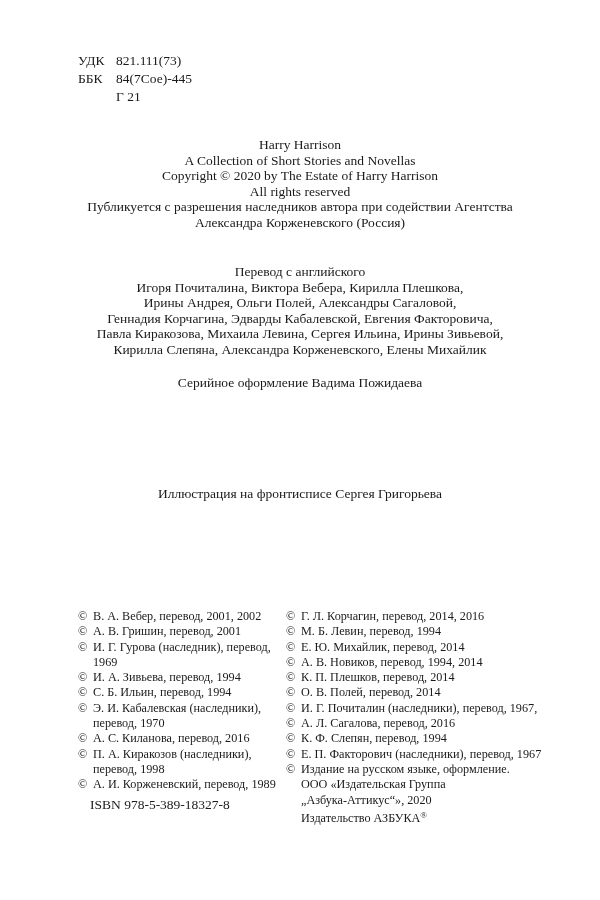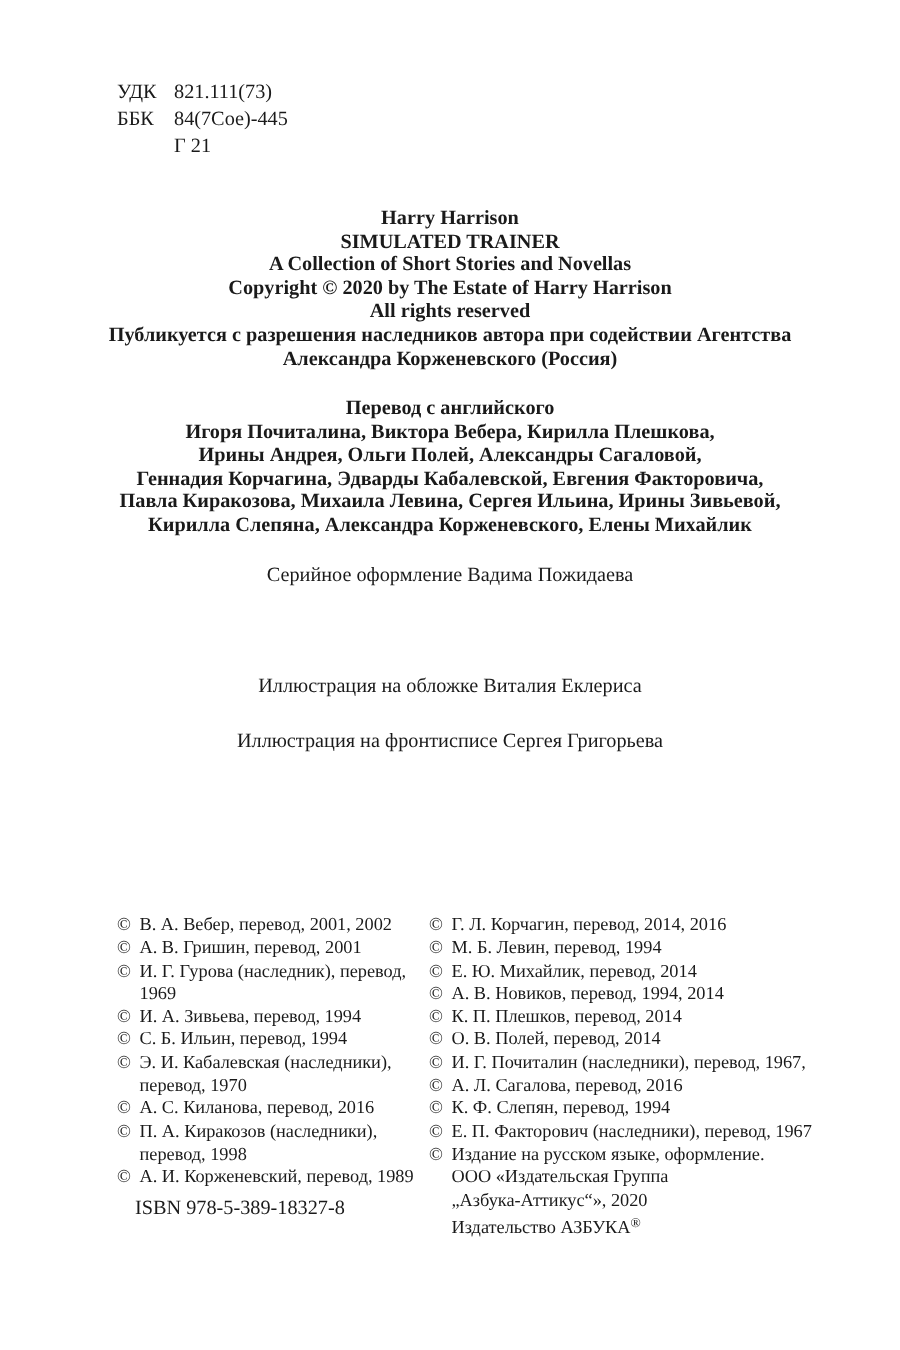--- a/index.html
+++ b/index.html
@@ -9,21 +9,21 @@
       position: relative; overflow: hidden;
     }
     .page { position: absolute; left: 0; top: 0; width: 600px; height: 900px; }
 
     .classif { position: absolute; left: 78px; top: 52px; font-size: 13.5px; line-height: 18px; }
     .classif .row { display: flex; white-space: nowrap; }
     .classif .key { width: 38px; }
     .classif .val { }
     .classif .row.indent { padding-left: 38px; }
 
-    .center-block { position: absolute; left: 60px; width: 480px; text-align: center; font-size: 13.5px; line-height: 15.6px; font-weight: bold; }
+    .center-block { position: absolute; left: 60px; width: 480px; text-align: center; font-size: 13.5px; line-height: 15.6px; }
     .title-block { top: 137px; }
     .transl-block { top: 264px; }
     .credit { position: absolute; left: 60px; width: 480px; text-align: center; font-size: 13.5px; line-height: 16px; }
     .credit-1 { top: 375px; }
     .credit-2 { top: 412px; }
     .credit-3 { top: 449px; }
     .credit-4 { top: 486px; }
     .line { white-space: nowrap; }
 
     .copyrights { position: absolute; top: 609px; font-size: 12.2px; line-height: 15.3px; }
@@ -49,39 +49,37 @@
     </div>
     <div class="row">
       <span class="key">ББК</span>
       <span class="val">84(7Сое)-445</span>
     </div>
     <div class="row indent">Г 21</div>
   </div>
 
   <div class="center-block title-block">
     <div class="line">Harry Harrison</div>
-    <div class="line">SIMULATED TRAINER</div>
     <div class="line">A Collection of Short Stories and Novellas</div>
     <div class="line">Copyright © 2020 by The Estate of Harry Harrison</div>
     <div class="line">All rights reserved</div>
     <div class="line">Публикуется с разрешения наследников автора при содействии Агентства</div>
     <div class="line">Александра Корженевского (Россия)</div>
   </div>
 
   <div class="center-block transl-block">
     <div class="line">Перевод с английского</div>
     <div class="line">Игоря Почиталина, Виктора Вебера, Кирилла Плешкова,</div>
     <div class="line">Ирины Андрея, Ольги Полей, Александры Сагаловой,</div>
     <div class="line">Геннадия Корчагина, Эдварды Кабалевской, Евгения Факторовича,</div>
     <div class="line">Павла Киракозова, Михаила Левина, Сергея Ильина, Ирины Зивьевой,</div>
     <div class="line">Кирилла Слепяна, Александра Корженевского, Елены Михайлик</div>
   </div>
 
   <div class="credit credit-1 line">Серийное оформление Вадима Пожидаева</div>
-  <div class="credit credit-3 line">Иллюстрация на обложке Виталия Еклериса</div>
   <div class="credit credit-4 line">Иллюстрация на фронтисписе Сергея Григорьева</div>
 
   <div class="copyrights col-left" id="col-left">
       <div class="c-item">
         <span class="c-sign">©</span>
         <span class="c-text">
           <span class="line">В. А. Вебер, перевод, 2001, 2002</span>
         </span>
       </div>
       <div class="c-item">

